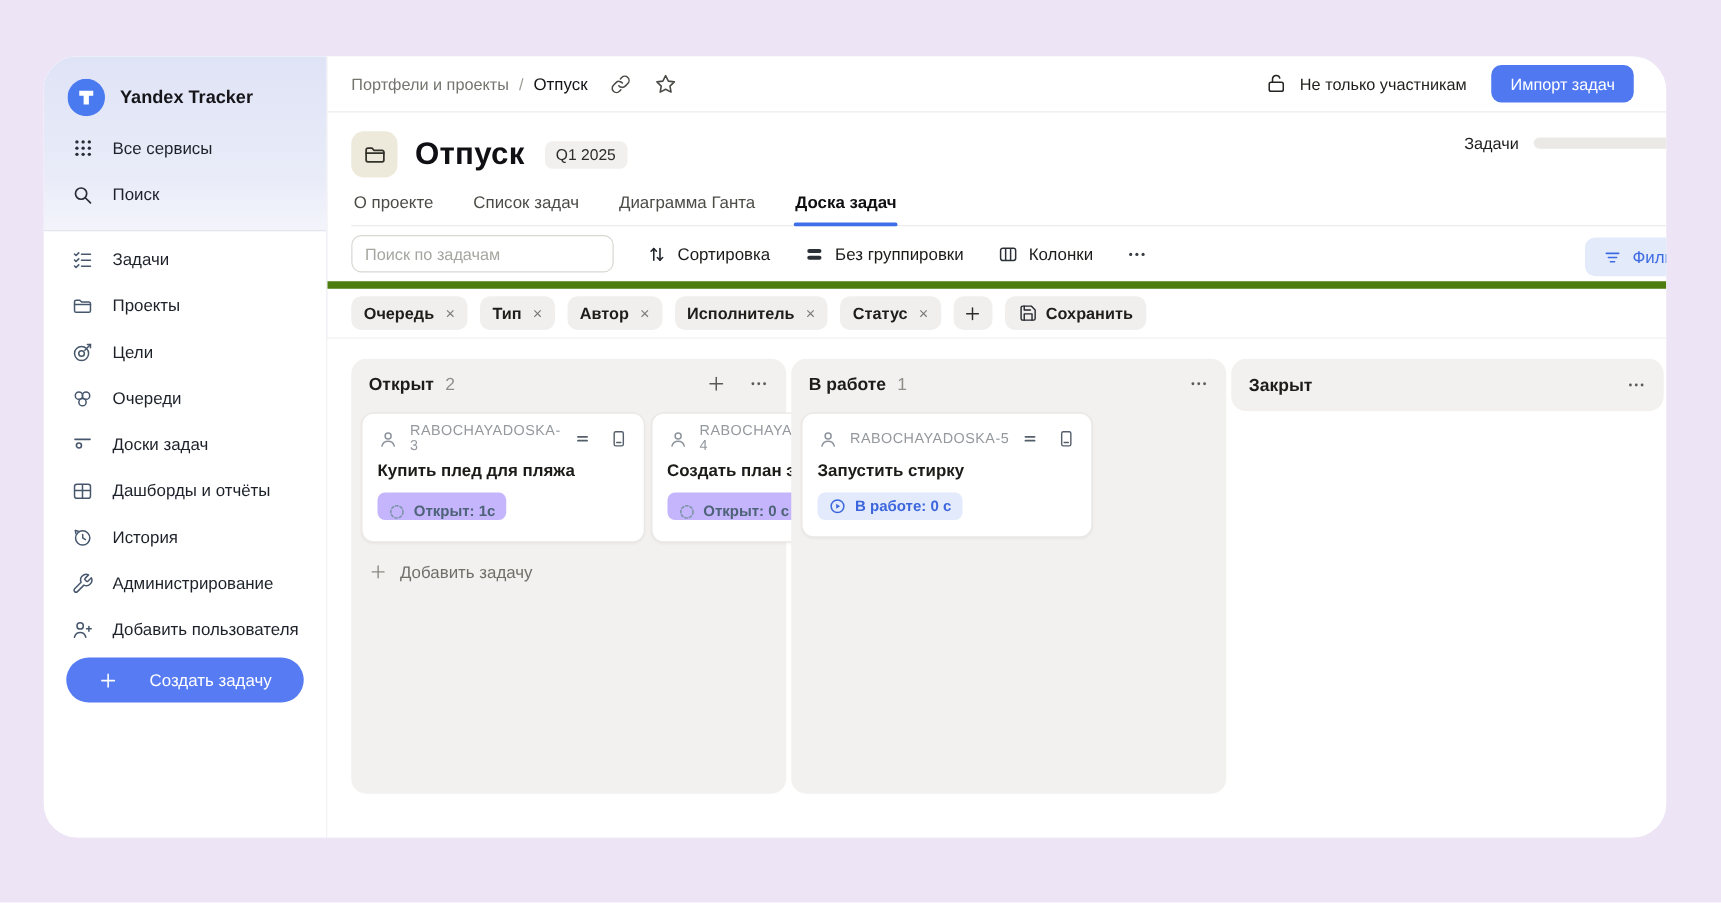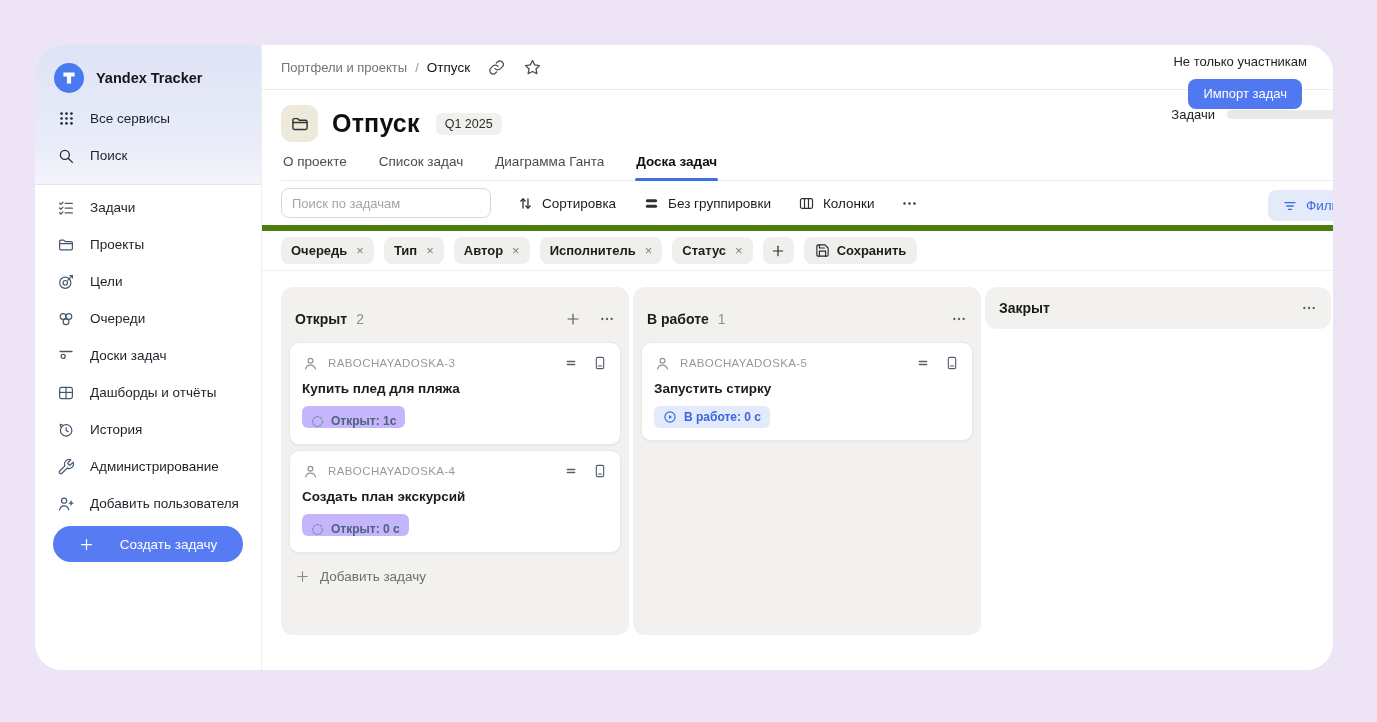--- a/index.html
+++ b/index.html
@@ -39,21 +39,21 @@
   .sidebar-bottom { padding-bottom:2px; }
   .bell-wrap { position:relative; width:18px; height:18px; }
   .bell-dot { position:absolute; right:-2px; top:-3px; width:6px; height:6px; border-radius:50%; background:#e84135; border:1px solid #fff; }
   
   .content { flex:1; min-width:0; display:flex; flex-direction:column; overflow:visible; }
   .topbar { height:45px; flex:0 0 45px; border-bottom:1px solid #ececec; display:flex; align-items:center; padding:0 26px 0 19px; }
   .crumb-parent { font-size:13px; color:#75756f; cursor:pointer; }
   .crumb-sep { font-size:13px; color:#9a9a94; margin:0 8px; }
   .crumb-current { font-size:13.5px; color:#141418; font-weight:500; }
   .tb-icon { margin-left:18px; display:flex; align-items:center; cursor:pointer; }
-  .topbar-right { margin-left:auto; display:flex; align-items:center; gap:10px;flex-direction:column; }
+  .topbar-right { margin-left:auto; display:flex; align-items:center; gap:10px; }
   .access-label { font-size:13px; color:#1f1f1b; }
   .import-btn { margin-left:10px; height:30px; border:none; border-radius:8px; background:#4f78f1; color:#fff; font-size:13px; font-family:inherit; padding:0 15px; cursor:pointer; }
   
   .header-sec { position:relative; padding:15px 0 0 19px; }
   .title-row { display:flex; align-items:center; gap:14px; height:37px; }
   .proj-avatar { width:37px; height:37px; border-radius:10px; background:#eeeadb; display:flex; align-items:center; justify-content:center; }
   .page-title { font-size:25px; font-weight:700; color:#101014; letter-spacing:.2px; }
   .quarter-badge { background:#f1f0ee; border-radius:6px; padding:4px 9px; font-size:12.5px; color:#2d2d2a; margin-left:2px; }
   .tasks-widget { position:absolute; top:17px; right:-12px; display:flex; align-items:center; gap:12px; }
   .tasks-label { font-size:13px; color:#1c1c1c; }
@@ -72,27 +72,27 @@
   .filter-btn { position:absolute; right:-42px; top:9px; height:31px; display:flex; align-items:center; gap:8px; background:#e3ebfb; border:none; border-radius:8px; padding:0 14px; font-size:13.5px; font-weight:500; color:#3e6be2; font-family:inherit; cursor:pointer; white-space:nowrap; }
   
   .chips-row { height:40px; flex:0 0 40px; display:flex; align-items:center; gap:10px; padding-left:19px; border-bottom:1px solid #f0efec; }
   .chip { display:flex; align-items:center; height:27px; background:#f0efed; border-radius:8px; padding:0 10px; cursor:pointer;justify-content:flex-end; }
   .chip .chip-label { font-size:13px; font-weight:600; color:#1d1d1a; }
   .chip .chip-x { font-size:13px; color:#7d7d78; margin-left:9px; cursor:pointer; line-height:1; }
   .chip.icon-only { width:31px; justify-content:center; padding:0; }
   .chip.save-chip { gap:7px; padding:0 11px; }
   
   .board { flex:1; display:flex; gap:4px; padding:16px 0 0 19px; background:#fff; }
-  .column { width:348px; flex:0 0 348px; height:348px; background:#f2f1ef; border-radius:12px; padding:12px 8px; }
+  .column { width:348px; flex:0 0 348px; height:348px; background:#f2f1ef; border-radius:12px; padding:0 8px; }
   .column-header { height:40px; display:flex; align-items:center; padding:0 6px; }
   .col-title { font-size:14px; font-weight:700; color:#1c1c19; }
   .col-count { font-size:14px; color:#8f8f8a; margin-left:9px; }
   .col-actions { margin-left:auto; display:flex; align-items:center; gap:18px; }
   .col-actions .cicon { display:flex; cursor:pointer; }
-  .cards { display:flex; flex-direction:column; gap:5px; padding-top:3px; }
+  .cards { display:flex; flex-direction:row; gap:5px; padding-top:3px; }
   .card { background:#fff; border:1px solid #e9e8e5; border-radius:10px; box-shadow:0 1px 2px rgba(30,30,30,.05); padding:10px 12px 12px; cursor:pointer; }
   .card-meta { display:flex; align-items:center; gap:9px; height:20px; }
   .card-key { font-size:11.5px; color:#95999e; letter-spacing:.4px; }
   .card-meta-right { margin-left:auto; display:flex; align-items:center; gap:13px; }
   .card-title { margin-top:7px; font-size:13.5px; font-weight:700; color:#1b1b18; line-height:17px; }
   .status-badge { margin-top:9px; display:inline-flex; align-items:center; gap:7px; height:22px; border-radius:6px; padding:0 9px; font-size:12px; font-weight:600; }
   .status-badge.open { background:#c4b5fd; color:#4e6377;align-items:flex-end; }
   .status-badge.progress { background:#e2eafb; color:#3c66dd; }
   .add-task { display:flex; align-items:center; gap:10px; margin-top:8px; padding:8px 6px; cursor:pointer; }
   .add-task .atlabel { font-size:13.5px; color:#70706b; }

